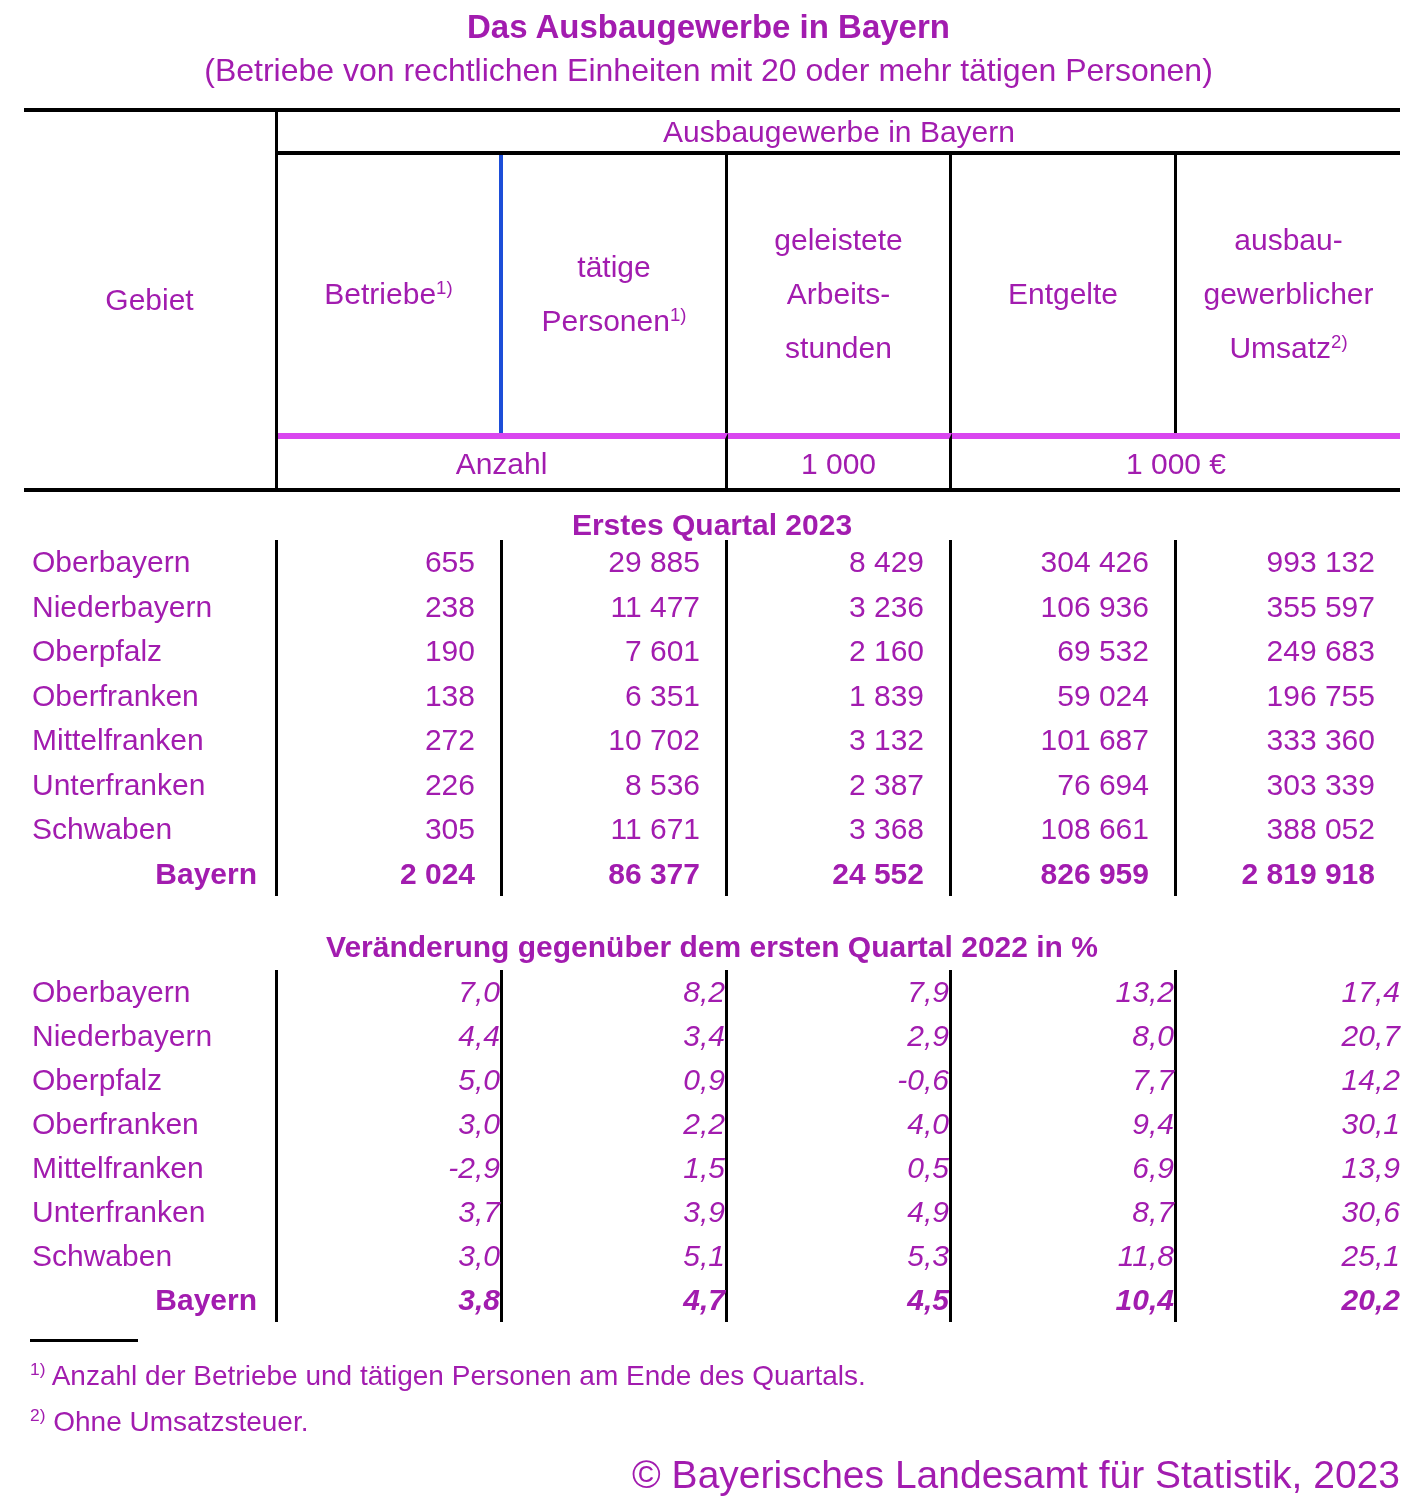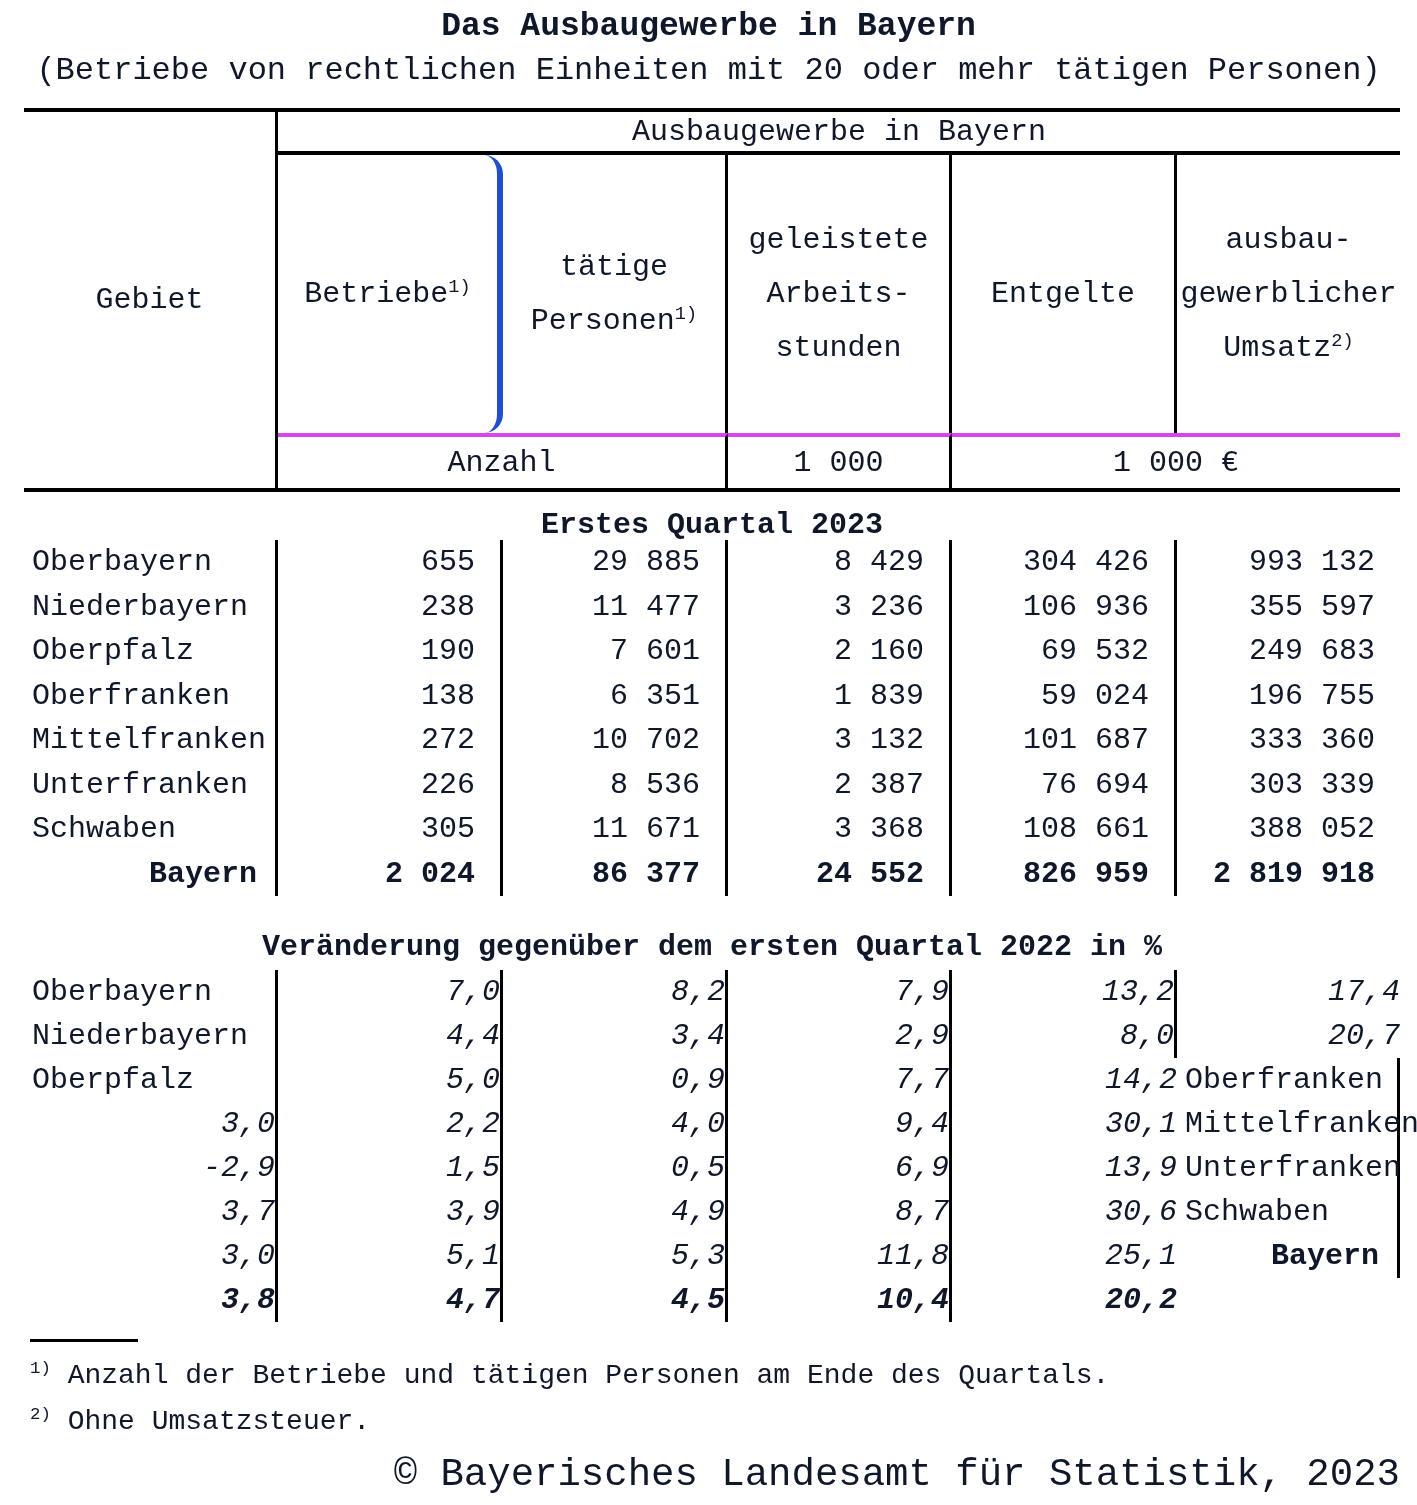--- a/index.html
+++ b/index.html
@@ -1,22 +1,22 @@
 <!DOCTYPE html>
 <html><head>
 <meta charset="utf-8">
 <style>
   html, body { margin: 0; padding: 0; background: #fff; }
   .page {
     position: relative;
     width: 1417px;
     height: 1505px;
     background: #ffffff;
-    color: #0f172a;
-    font-family: Liberation Mono, monospace;
+    color: #a21caf;
+    font-family: Liberation Sans, sans-serif;
     overflow: hidden;
   }
   .title {
     position: absolute; top: 8px; left: 0; width: 100%;
     text-align: center; font-size: 33px; font-weight: bold;
   }
   .subtitle {
     position: absolute; top: 52px; left: 0; width: 100%;
     text-align: center; font-size: 32px;
   }
@@ -28,26 +28,26 @@
     grid-template-rows: 43px 278px 55px;
     border-top: 4px solid #000;
     border-bottom: 4px solid #000;
     box-sizing: content-box;
     font-size: 30px;
   }
   .thead > div { display: flex; align-items: center; justify-content: center; text-align: center; }
   .cell-gebiet { grid-column: 1; grid-row: 1 / 4; border-right: 3px solid #000; }
   .cell-group  { grid-column: 2 / 7; grid-row: 1; border-bottom: 4px solid #000; }
   .hcell { grid-row: 2; line-height: 1.8; }
-  .hc1 { grid-column: 2; border-right: 6px solid #1d4ed8; border-radius: 19px; }
+  .hc1 { grid-column: 2; border-right: 4px solid #1d4ed8; }
   .hc2 { grid-column: 3; border-right: 3px solid #000; }
   .hc3 { grid-column: 4; border-right: 3px solid #000; }
   .hc4 { grid-column: 5; border-right: 3px solid #000; }
   .hc5 { grid-column: 6; }
-  .ucell { grid-row: 3; border-top: 4px solid #d946ef; }
+  .ucell { grid-row: 3; border-top: 6px solid #d946ef; }
   .uc1 { grid-column: 2 / 4; border-right: 3px solid #000; }
   .uc2 { grid-column: 4; border-right: 3px solid #000; }
   .uc3 { grid-column: 5 / 7; }
   sup.fn {
     font-size: 62%;
     vertical-align: baseline;
     position: relative;
     top: -0.55em;
     line-height: 0;
   }
@@ -196,20 +196,21 @@
       <div class="cell num">17,4</div>
       <div class="cell label vline">Niederbayern</div>
       <div class="cell num vline">4,4</div>
       <div class="cell num vline">3,4</div>
       <div class="cell num vline">2,9</div>
       <div class="cell num vline">8,0</div>
       <div class="cell num">20,7</div>
       <div class="cell label vline">Oberpfalz</div>
       <div class="cell num vline">5,0</div>
       <div class="cell num vline">0,9</div>
+      <div class="cell num vline">-0,6</div>
       <div class="cell num vline">7,7</div>
       <div class="cell num">14,2</div>
       <div class="cell label vline">Oberfranken</div>
       <div class="cell num vline">3,0</div>
       <div class="cell num vline">2,2</div>
       <div class="cell num vline">4,0</div>
       <div class="cell num vline">9,4</div>
       <div class="cell num">30,1</div>
       <div class="cell label vline">Mittelfranken</div>
       <div class="cell num vline">-2,9</div>

